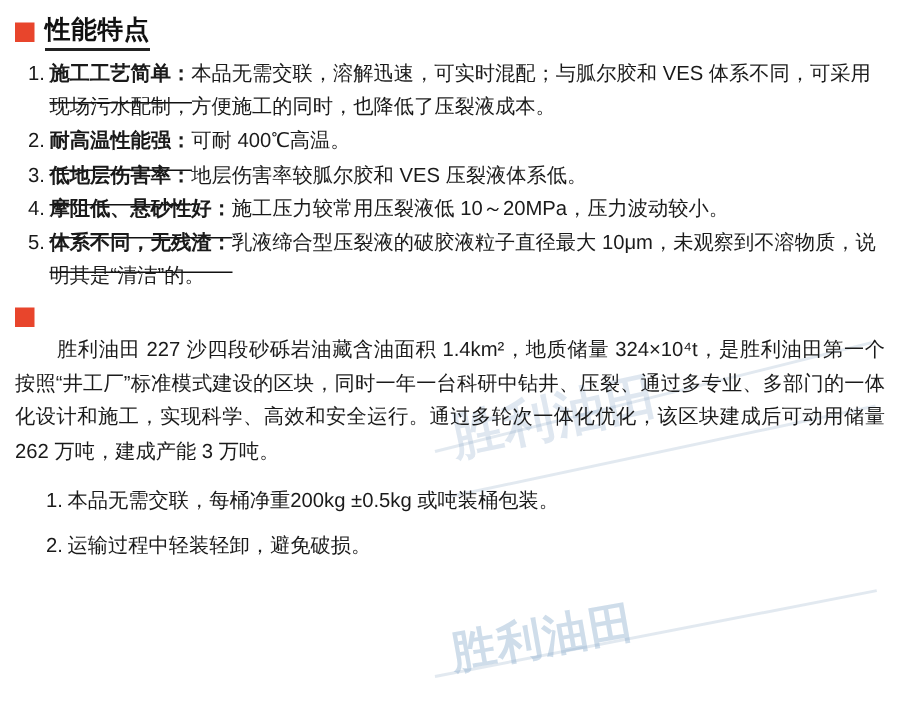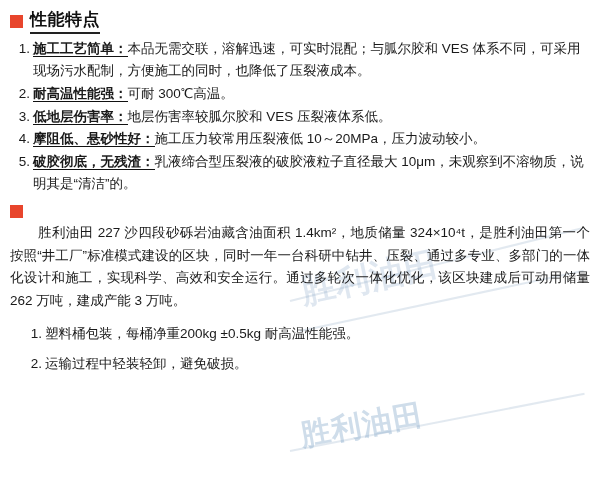--- a/index.html
+++ b/index.html
@@ -116,21 +116,21 @@
     text-align: right;
     margin-right: 3px;
     font-size: 13.5px;
   }
   .ptxt {
     flex: 1;
   }
   .bold-u {
     font-weight: bold;
     border-bottom: 1.5px solid #111;
-    padding-bottom: 0px;
+    padding-bottom: 12px;
   }
 
   .para {
     font-size: 13.5px;
     line-height: 1.68;
     text-indent: 28px;
     margin: 2px 0 3px 0;
     text-align: justify;
     position: relative;
     z-index: 10;
@@ -171,49 +171,49 @@
       <span class="sq"></span>
       <span class="section-title underline">性能特点</span>
     </div>
     <ol class="points">
       <li>
         <span class="num">1.</span>
         <span class="ptxt"><span class="bold-u">施工工艺简单：</span><span>本品无需交联，溶解迅速，可实时混配；与胍尔胶和 VES 体系不同，可采用现场污水配制，方便施工的同时，也降低了压裂液成本。</span></span>
       </li>
       <li>
         <span class="num">2.</span>
-        <span class="ptxt"><span class="bold-u">耐高温性能强：</span><span>可耐 300℃高温。</span></span>
+        <span class="ptxt"><span class="bold-u">耐高温性能强：</span><span>可耐 400℃高温。</span></span>
       </li>
       <li>
         <span class="num">3.</span>
         <span class="ptxt"><span class="bold-u">低地层伤害率：</span><span>地层伤害率较胍尔胶和 VES 压裂液体系低。</span></span>
       </li>
       <li>
         <span class="num">4.</span>
         <span class="ptxt"><span class="bold-u">摩阻低、悬砂性好：</span><span>施工压力较常用压裂液低 10～20MPa，压力波动较小。</span></span>
       </li>
       <li>
         <span class="num">5.</span>
-        <span class="ptxt"><span class="bold-u">破胶彻底，无残渣：</span><span>乳液缔合型压裂液的破胶液粒子直径最大 10μm，未观察到不溶物质，说明其是“清洁”的。</span></span>
+        <span class="ptxt"><span class="bold-u">体系不同，无残渣：</span><span>乳液缔合型压裂液的破胶液粒子直径最大 10μm，未观察到不溶物质，说明其是“清洁”的。</span></span>
       </li>
     </ol>
   </div>
 
   <div class="sec-block sec2">
     <div class="section-head">
       <span class="sq"></span>
     </div>
     <p class="para">胜利油田 227 沙四段砂砾岩油藏含油面积 1.4km²，地质储量 324×10⁴t，是胜利油田第一个按照“井工厂”标准模式建设的区块，同时一年一台科研中钻井、压裂、通过多专业、多部门的一体化设计和施工，实现科学、高效和安全运行。通过多轮次一体化优化，该区块建成后可动用储量 262 万吨，建成产能 3 万吨。</p>
   </div>
 
   <div class="sec-block sec3">
     <ol class="storage">
       <li>
         <span class="num">1.</span>
-        <span class="ptxt">塑料桶包装，每桶净重200kg ±0.5kg 耐高温性能强。</span>
+        <span class="ptxt">本品无需交联，每桶净重200kg ±0.5kg 或吨装桶包装。</span>
       </li>
       <li>
         <span class="num">2.</span>
         <span class="ptxt">运输过程中轻装轻卸，避免破损。</span>
       </li>
 
     </ol>
   </div>
 
   <div class="watermark">

